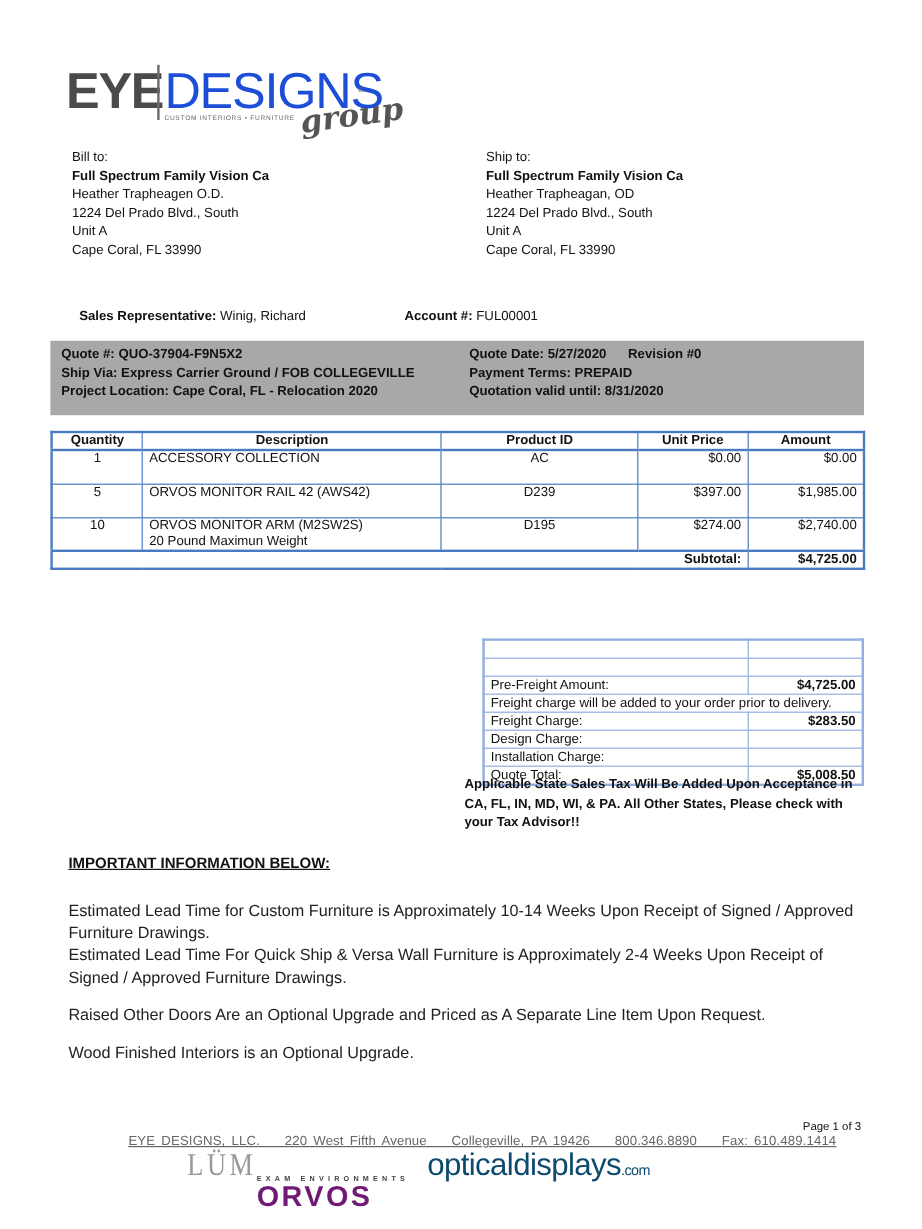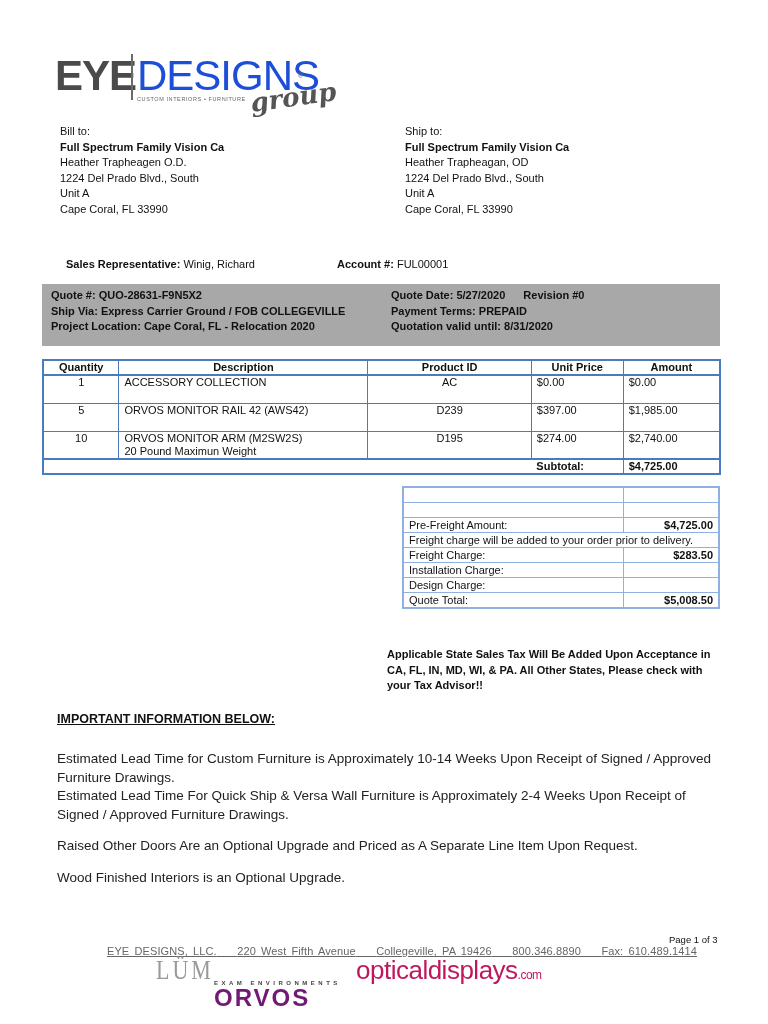--- a/index.html
+++ b/index.html
@@ -21,35 +21,35 @@
   .rep b { font-weight: bold; }
   
   .graybox { left: 42px; top: 284px; width: 678px; height: 62px; background: #a8a8a8; font-size: 11px; font-weight: bold; line-height: 15.5px; }
   
   table { border-collapse: collapse; font-size: 11px; border-radius: 17px; }
   .items { left: 42px; top: 359px; width: 679px; border: 2px solid #4a7ac0; }
   .items th, .items td { border: 1px solid #4a7ac0; padding: 0 5px; vertical-align: top; }
   .items th { font-weight: bold; text-align: center; height: 14px; line-height: 13px; border-bottom: 2px solid #4a7ac0; }
   .items td { height: 28px; line-height: 13px; }
   .items td.c { text-align: center; }
-  .items td.r { text-align: left; }
+  .items td.r { text-align: right; }
   .items tr.sub td { height: 14px; font-weight: bold; border-top: 2px solid #4a7ac0; }
   
-  .totals { left: 402px; top: 486px; width: 318px; border: 2px solid #8fb0e0; }
+  .totals { left: 402px; top: 532px; width: 318px; border: 2px solid #8fb0e0; }
   .totals td { border: 1px solid #8fb0e0; padding: 0 5px; height: 15px; line-height: 14px; font-size: 11px; }
   .totals td.r { text-align: right; font-weight: bold; }
   .taxnote { left: 387px; top: 647px; width: 340px; font-size: 11px; font-weight: bold; line-height: 15.5px; }
   .imp-title { left: 57px; top: 712px; font-size: 12.5px; font-weight: bold; text-decoration: underline; }
   .imp { left: 57px; width: 670px; font-size: 13.5px; line-height: 19px; color: #222; }
   .pageno { left: 669px; top: 934px; font-size: 9.5px; }
   .footer { left: 107px; top: 945px; font-size: 11px; color: #666; letter-spacing: 0.1px; word-spacing: 2px; text-decoration: underline; }
   .lom { left: 156px; top: 958px; font-size: 22px; color: #999; letter-spacing: 3px; font-family: "Liberation Serif", serif; font-weight: normal; transform: scaleY(1.2); }
   .orvos { left: 214px; top: 984px; font-size: 24px; font-weight: bold; color: #701a75; letter-spacing: 2px; }
   .orvos-sub { left: 214px; top: 980px; font-size: 6px; color: #444; letter-spacing: 3.5px; font-weight: bold; }
-  .optical { left: 356px; top: 955px; font-size: 26px; color: #be185d; letter-spacing: -0.5px; }
+  .optical { left: 356px; top: 955px; font-size: 26px; color: #0c4a6e; letter-spacing: -0.5px; }
   .optical small { font-size: 12px; }
 </style>
 </head>
 <body>
 
 <div class="abs logo">
   <span class="eye">EYE</span>
   <span class="bar"></span>
   <span class="designs">DESIGNS</span>
   <span class="tag">CUSTOM INTERIORS • FURNITURE</span>
@@ -79,21 +79,21 @@
   <b>Sales Representative:</b>
   <span>Winig, Richard</span>
 </div>
 <div class="abs rep" style="left:337px; top:258px;">
   <b>Account #:</b>
   <span>FUL00001</span>
 </div>
 
 <div class="abs graybox">
   <div class="abs" style="left:9px; top:4px;">
-    <div>Quote #: QUO-28631-F9N5X2</div>
+    <div>Quote #: QUO-37904-F9N5X2</div>
     <div>Ship Via: Express Carrier Ground / FOB COLLEGEVILLE</div>
     <div>Project Location: Cape Coral, FL - Relocation 2020</div>
   </div>
   <div class="abs" style="left:349px; top:4px;">
     <div><span>Quote Date: 5/27/2020</span><span style="display:inline-block;width:18px;"></span><span>Revision #0</span></div>
     <div>Payment Terms: PREPAID</div>
     <div>Quotation valid until: 8/31/2020</div>
   </div>
 </div>
 
@@ -166,25 +166,25 @@
     <td class="r">$4,725.00</td>
   </tr>
   <tr>
     <td colspan="2">Freight charge will be added to your order prior to delivery.</td>
   </tr>
   <tr>
     <td>Freight Charge:</td>
     <td class="r">$283.50</td>
   </tr>
   <tr>
+    <td>Design Charge:</td>
+    <td class="r"></td>
+  </tr>
+  <tr>
     <td>Installation Charge:</td>
-    <td class="r"></td>
-  </tr>
-  <tr>
-    <td>Design Charge:</td>
     <td class="r"></td>
   </tr>
   <tr>
     <td>Quote Total:</td>
     <td class="r">$5,008.50</td>
   </tr>
 </tbody>
   </table>
 
 <div class="abs taxnote">Applicable State Sales Tax Will Be Added Upon Acceptance in CA, FL, IN, MD, WI, &amp; PA.  All Other States, Please check with your Tax Advisor!!</div>

